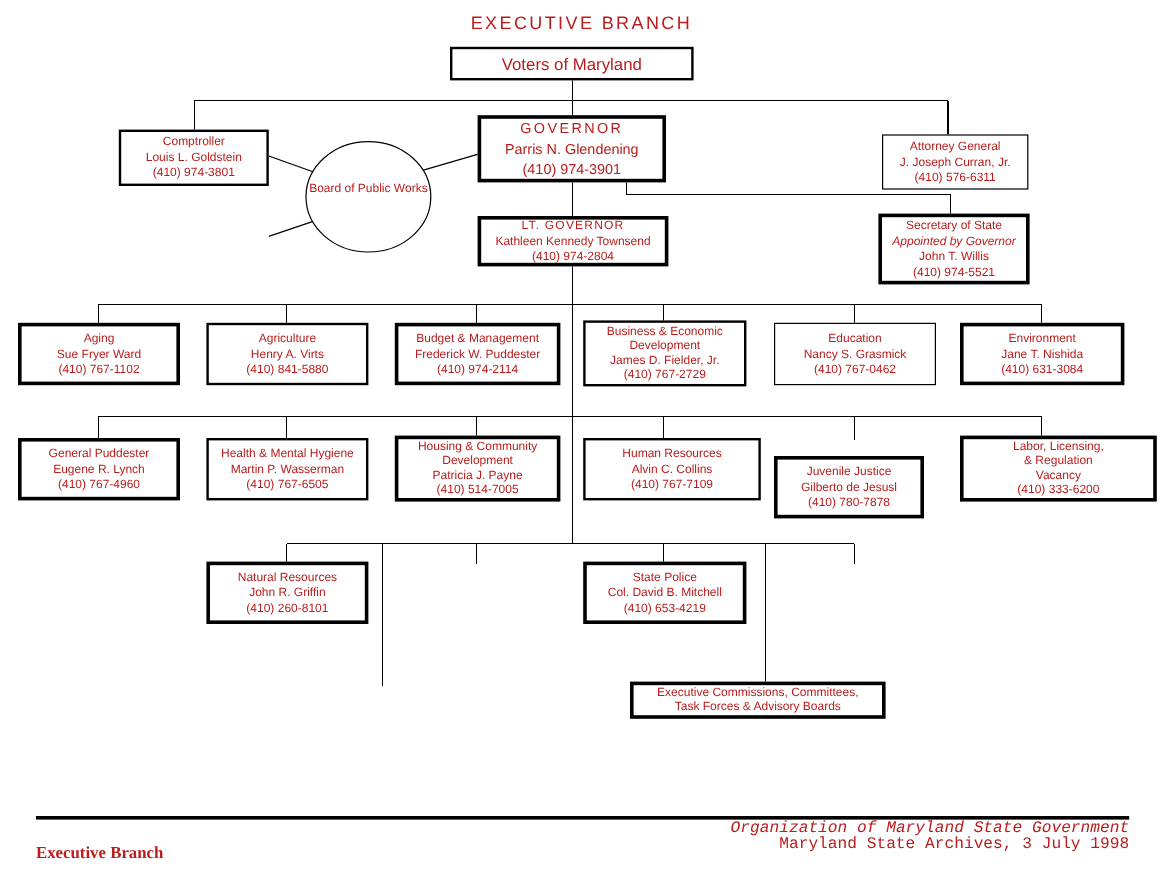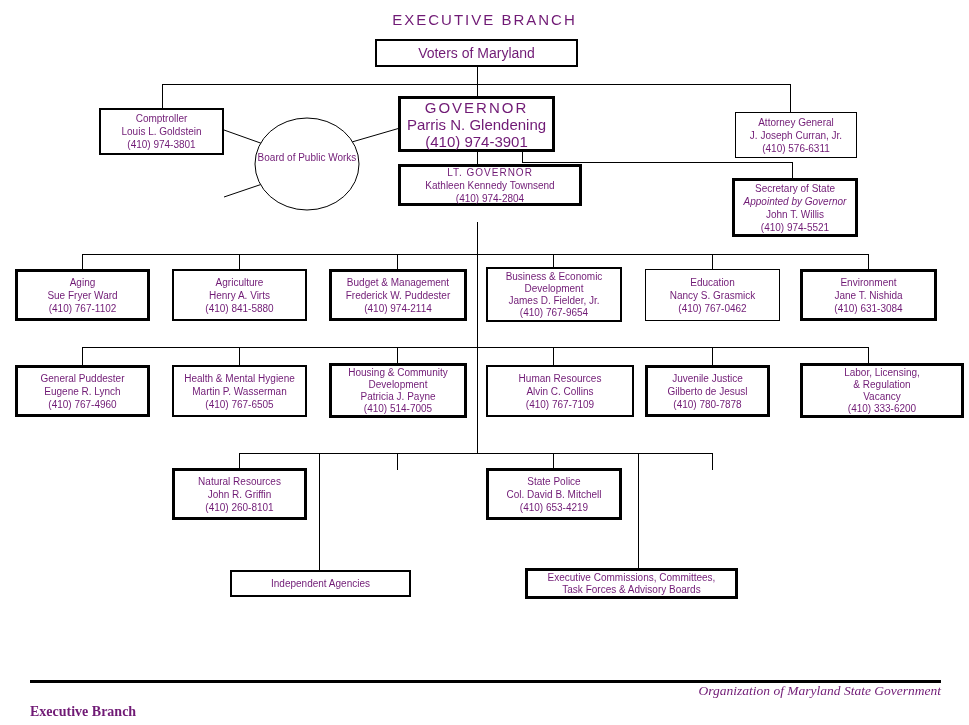--- a/index.html
+++ b/index.html
@@ -1,37 +1,37 @@
 <!DOCTYPE html>
 <html><head>
 <meta charset="utf-8">
 <style>
   html,body{margin:0;padding:0;background:#fff;}
   #canvas{position:relative;width:969px;height:725px;background:#fff;overflow:hidden;
-          font-family:"Liberation Sans",sans-serif;color:#701a75;}
+          font-family:"Liberation Sans",sans-serif;color:#b91c1c;}
   #wires{position:absolute;left:0;top:0;z-index:0;}
   .title{position:absolute;left:0;top:11px;width:969px;text-align:center;
          font-size:15px;letter-spacing:2px;z-index:2;}
   .box{position:absolute;z-index:1;background:#fff;border:2px solid #000;
        display:flex;flex-direction:column;justify-content:center;align-items:center;
        text-align:center;font-size:10px;line-height:13px;box-sizing:border-box;}
   .box span{display:block;white-space:nowrap;}
   .b1{border-width:1px}.b2{border-width:2px}.b3{border-width:3px}
   .l4{line-height:12px;}
   .big{font-size:14px;}
-  .gov{font-size:15px;line-height:17px;}
+  .gov{font-size:12px;line-height:17px;}
   .caps{letter-spacing:2px;}
   .caps1{letter-spacing:1px;}
   .it{font-style:italic;}
   .circle-label{position:absolute;left:257px;top:151px;width:100px;z-index:1;
         text-align:center;font-size:10px;line-height:13px;}
   .footer-rule{position:absolute;left:30px;top:680px;width:911px;height:3px;
         background:#000;z-index:2;}
   .footer-caption{position:absolute;right:28px;top:684px;text-align:right;z-index:2;
-        font-family:Liberation Serif, serif;font-size:13.5px;line-height:14px;}
+        font-family:Liberation Mono, monospace;font-size:13.5px;line-height:14px;}
   .footer-caption .it{font-style:italic;}
   .footer-page{position:absolute;left:30px;top:704px;z-index:2;
         font-family:"Liberation Serif",serif;font-weight:bold;font-size:14px;}
 </style>
 </head>
 <body>
 
 <div id="canvas">
 
   <svg id="wires" width="969" height="725" viewBox="0 0 969 725">
@@ -109,21 +109,21 @@
     <span>(410) 576-6311</span>
   </div>
 
   <div class="box b3" style="left:732px;top:178px;width:126px;height:59px">
     <span>Secretary of State</span>
     <span class="it">Appointed by Governor</span>
     <span>John T. Willis</span>
     <span>(410) 974-5521</span>
   </div>
 
-  <div class="box b3" style="left:398px;top:164px;width:184px;height:42px">
+  <div class="box b3" style="left:398px;top:180px;width:159px;height:42px">
     <span class="caps1">LT. GOVERNOR</span>
     <span>Kathleen Kennedy Townsend</span>
     <span>(410) 974-2804</span>
   </div>
 
   <div class="circle-label">
     <span>Board of</span>
     <span>Public Works</span>
   </div>
 
@@ -142,21 +142,21 @@
   <div class="box b3" style="left:329px;top:269px;width:138px;height:52px">
     <span>Budget &amp; Management</span>
     <span>Frederick W. Puddester</span>
     <span>(410) 974-2114</span>
   </div>
 
   <div class="box b2 l4" style="left:486px;top:267px;width:136px;height:55px">
     <span>Business &amp; Economic</span>
     <span>Development</span>
     <span>James D. Fielder, Jr.</span>
-    <span>(410) 767-9654</span>
+    <span>(410) 767-2729</span>
   </div>
 
   <div class="box b1" style="left:645px;top:269px;width:135px;height:52px">
     <span>Education</span>
     <span>Nancy S. Grasmick</span>
     <span>(410) 767-0462</span>
   </div>
 
   <div class="box b3" style="left:800px;top:269px;width:137px;height:52px">
     <span>Environment</span>
@@ -182,21 +182,21 @@
     <span>Patricia J. Payne</span>
     <span>(410) 514-7005</span>
   </div>
 
   <div class="box b2" style="left:486px;top:365px;width:148px;height:52px">
     <span>Human Resources</span>
     <span>Alvin C. Collins</span>
     <span>(410) 767-7109</span>
   </div>
 
-  <div class="box b3" style="left:645px;top:365px;width:125px;height:52px">
+  <div class="box b3" style="left:645px;top:380px;width:125px;height:52px">
     <span>Juvenile Justice</span>
     <span>Gilberto de Jesusl</span>
     <span>(410) 780-7878</span>
   </div>
 
   <div class="box b3 l4" style="left:800px;top:363px;width:164px;height:55px">
     <span>Labor, Licensing,</span>
     <span>&amp; Regulation</span>
     <span>Vacancy</span>
     <span>(410) 333-6200</span>
@@ -209,28 +209,26 @@
   </div>
 
 
   <div class="box b3" style="left:486px;top:468px;width:136px;height:52px">
     <span>State Police</span>
     <span>Col. David B. Mitchell</span>
     <span>(410) 653-4219</span>
   </div>
 
 
-  <div class="box b2" style="left:230px;top:570px;width:181px;height:27px">
-    <span>Independent Agencies</span>
-  </div>
 
   <div class="box b3 l4" style="left:525px;top:568px;width:213px;height:31px">
     <span>Executive Commissions, Committees,</span>
     <span>Task Forces &amp; Advisory Boards</span>
   </div>
 
   <div class="footer-rule"></div>
   <div class="footer-caption">
     <div class="it">Organization of Maryland State Government</div>
+    <div>Maryland State Archives, 3 July 1998</div>
   </div>
   <div class="footer-page">Executive Branch</div>
 
 </div>
 
 </body></html>

